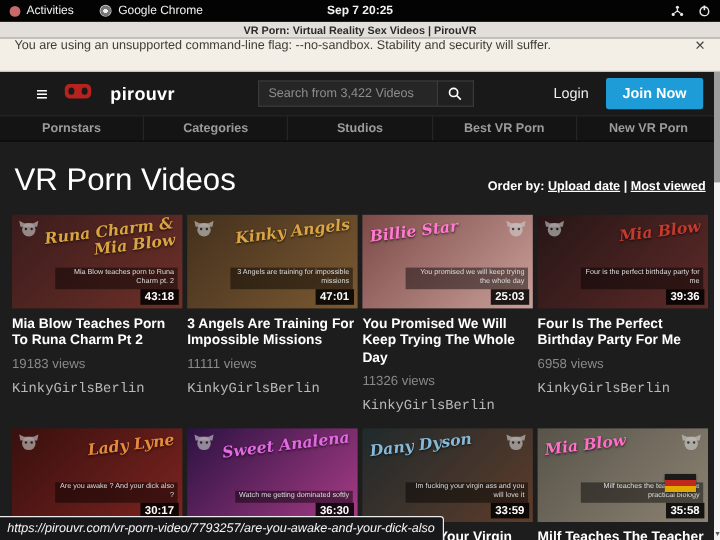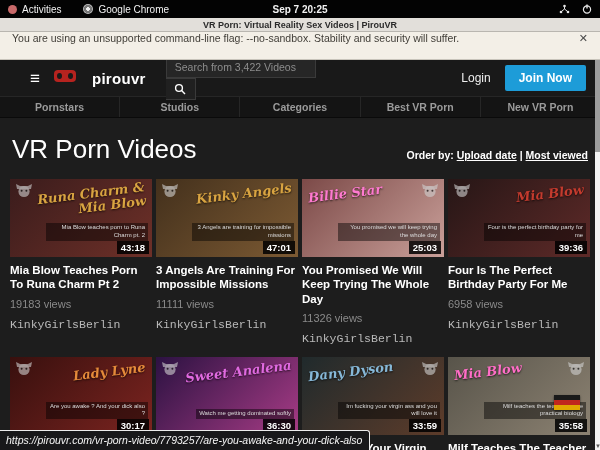--- a/index.html
+++ b/index.html
@@ -23,21 +23,21 @@
   
   .webarea { position:relative; height:390px; background:#1d1d1d; overflow:hidden; }
 
   .site-header { height:36px; background:#191919; display:flex; align-items:center; padding:0 14px 0 30px; }
   .burger { color:#fff; font-size:17px; line-height:1; margin-right:14px; cursor:pointer; }
   .logo { display:flex; align-items:flex-start; gap:16px; cursor:pointer; }
   .goggles { width:22px; height:12px; background:#b6231f; border-radius:4px; position:relative; }
   .goggles:before, .goggles:after { content:""; position:absolute; top:3px; width:5px; height:6px; border-radius:50%; background:#191919; }
   .goggles:before { left:3px; } .goggles:after { right:3px; }
   .logo-text { color:#fff; font-weight:bold; font-size:15px; letter-spacing:.3px; }
-  .searchbox { display:flex; margin-left:20px;flex-direction:column; }
+  .searchbox { display:flex; margin-left:69px; }
   .searchbox input { width:150px; height:22px; background:#262626; border:1px solid #3a3a3a; color:#cfcfcf; font-size:10.5px; padding:0 8px; outline:none; }
   .searchbox input::placeholder { color:#8d8d8d; }
   .search-btn { width:30px; height:22px; background:#202020; border:1px solid #3a3a3a; border-left:none; display:flex; align-items:center; justify-content:center; cursor:pointer; }
   .login { margin-left:auto; color:#eee; font-size:12px; cursor:pointer; }
   .join { margin-left:14px; background:#1d9cd8; color:#fff; font-size:12px; font-weight:bold; padding:6px 14px; border-radius:2px; cursor:pointer; }
 
   .nav { height:22px; background:#141414; display:flex; border-top:1px solid #262626; border-bottom:1px solid #0a0a0a; }
   .nav-item { flex:1; display:flex; align-items:center; justify-content:center; color:#9b9b9b; font-size:10.5px; font-weight:bold; border-right:1px solid #262626; cursor:pointer; }
   .nav-item:last-child { border-right:none; }
 
@@ -120,25 +120,25 @@
     <span class="login">Login</span>
     <span class="join">Join Now</span>
   </div>
 
   <div class="nav">
     <span class="nav-item">
         <span>Pornstars</span>
       </span>
 
     <span class="nav-item">
+        <span>Categories</span>
+      </span>
+
+    <span class="nav-item">
         <span>Studios</span>
-      </span>
-
-    <span class="nav-item">
-        <span>Categories</span>
       </span>
 
     <span class="nav-item">
         <span>Best VR Porn</span>
       </span>
 
     <span class="nav-item">
         <span>New VR Porn</span>
       </span>
   </div>

